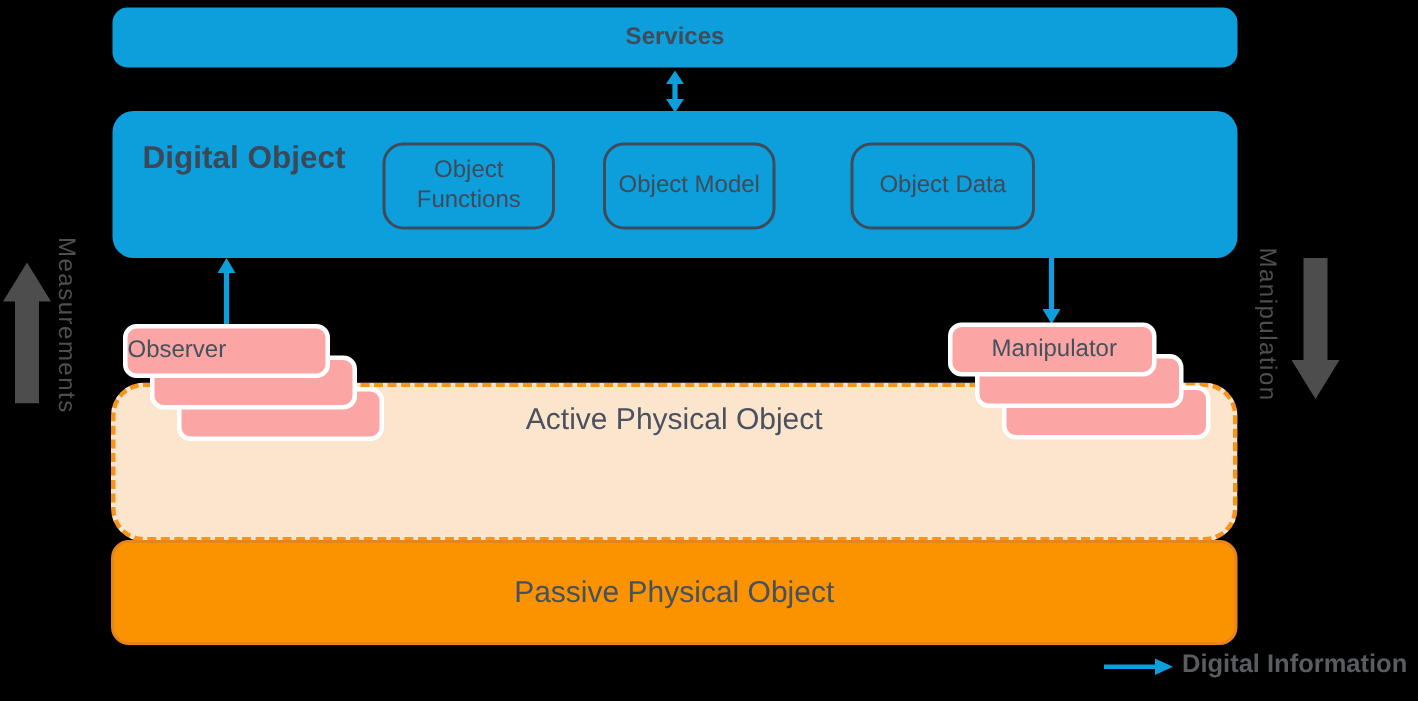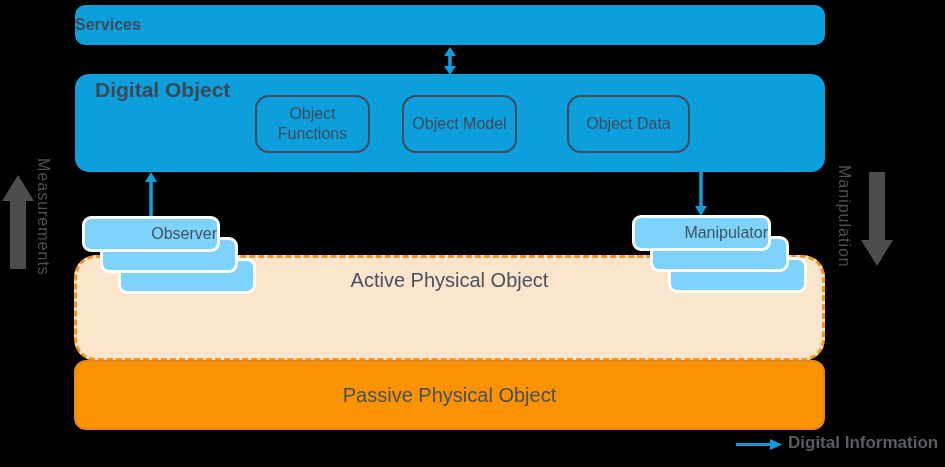--- a/index.html
+++ b/index.html
@@ -4,28 +4,28 @@
 <style>
   html,body{margin:0;padding:0;background:#000;}
   #canvas{
     position:relative;width:945px;height:467px;background:#000;
     font-family:"Liberation Sans", sans-serif;overflow:hidden;
   }
   .abs{position:absolute;}
   
   .services{
     left:75px;top:5px;width:750px;height:40px;background:#0D9EDC;border-radius:10px;
-    display:flex;align-items:center;justify-content:flex-start;
+    display:flex;align-items:center;justify-content:center;
     color:#414C5A;font-size:16px;font-weight:600;
   }
   .digital{
     left:75px;top:74px;width:750px;height:98px;background:#0D9EDC;border-radius:14px;
   }
   .digital-label{
-    left:20px;top:4px;color:#3D4856;font-size:21px;font-weight:700;
+    left:20px;top:20px;color:#3D4856;font-size:21px;font-weight:700;
   }
   .inner-box{
     top:21px;height:58px;border:2px solid #3F4B58;border-radius:14px;
     display:flex;align-items:center;justify-content:center;text-align:center;
     color:#3F4B58;font-size:16px;line-height:1.25;box-sizing:border-box;padding:2px 6px;
   }
   .inner-1{left:180px;width:115px;}
   .inner-2{left:327px;width:115px;}
   .inner-3{left:492px;width:123px;}
   
@@ -38,23 +38,23 @@
     color:#4A5260;font-size:20px;
   }
   .passive{
     left:74px;top:360px;width:751px;height:70px;background:#FB9300;
     border:2px solid #E8851A;border-radius:12px;box-sizing:border-box;
     display:flex;align-items:center;justify-content:center;
     color:#47505E;font-size:20px;
   }
   
   .green-box{
-    width:138px;height:36px;background:#7dd3fc;border:3px solid #FFFFFF;
+    width:138px;height:36px;background:#fca5a5;border:3px solid #FFFFFF;
     border-radius:9px;box-sizing:border-box;
-    display:flex;align-items:center;justify-content:flex-end;
+    display:flex;align-items:center;justify-content:flex-start;
     color:#44515C;font-size:16px;
   }
   .obs-1{left:82px;top:216px;z-index:6;}
   .obs-2{left:100px;top:237px;z-index:5;}
   .obs-3{left:118px;top:258px;z-index:4;}
   .man-1{left:632px;top:215px;z-index:6;padding-left:26px;}
   .man-2{left:650px;top:236px;z-index:5;}
   .man-3{left:668px;top:257px;z-index:4;}
   
   .vtext{

